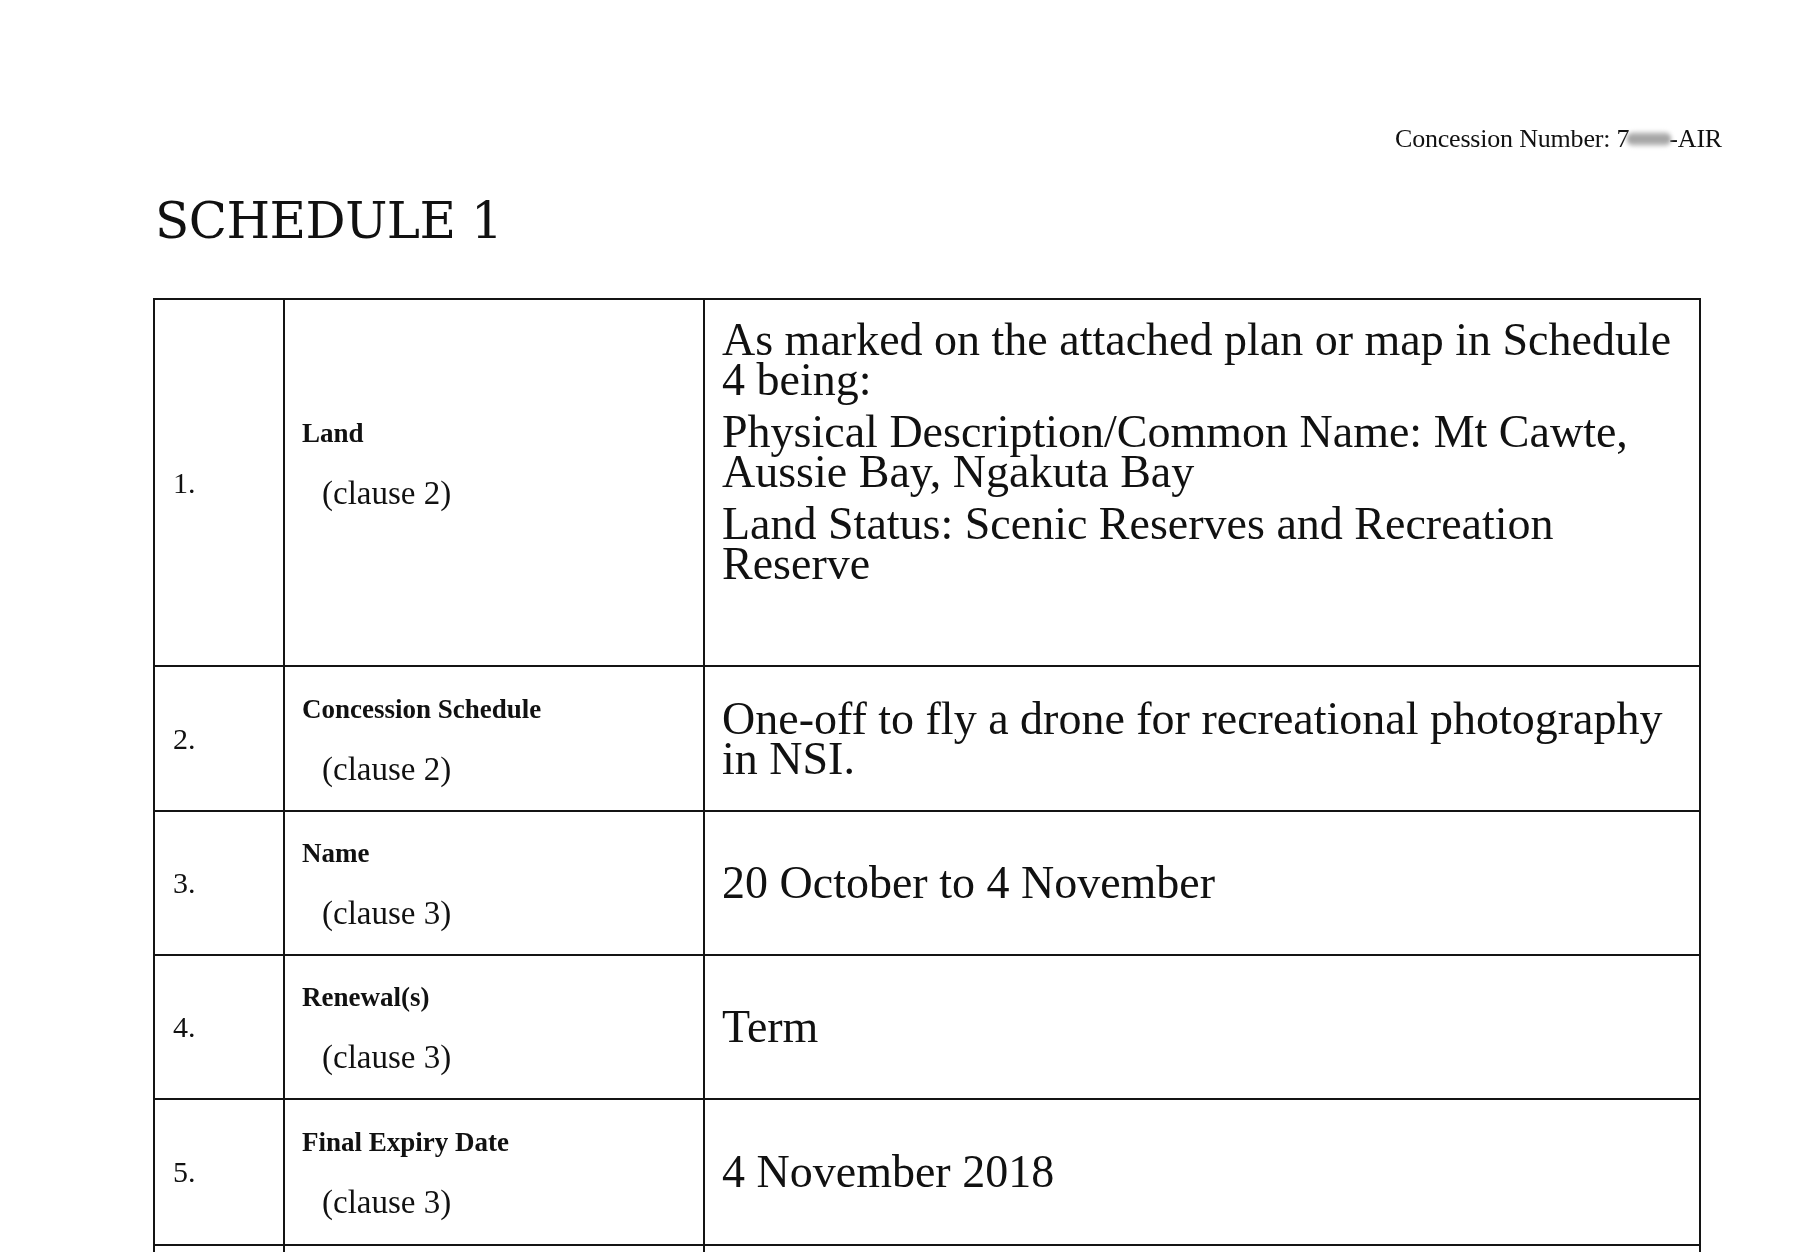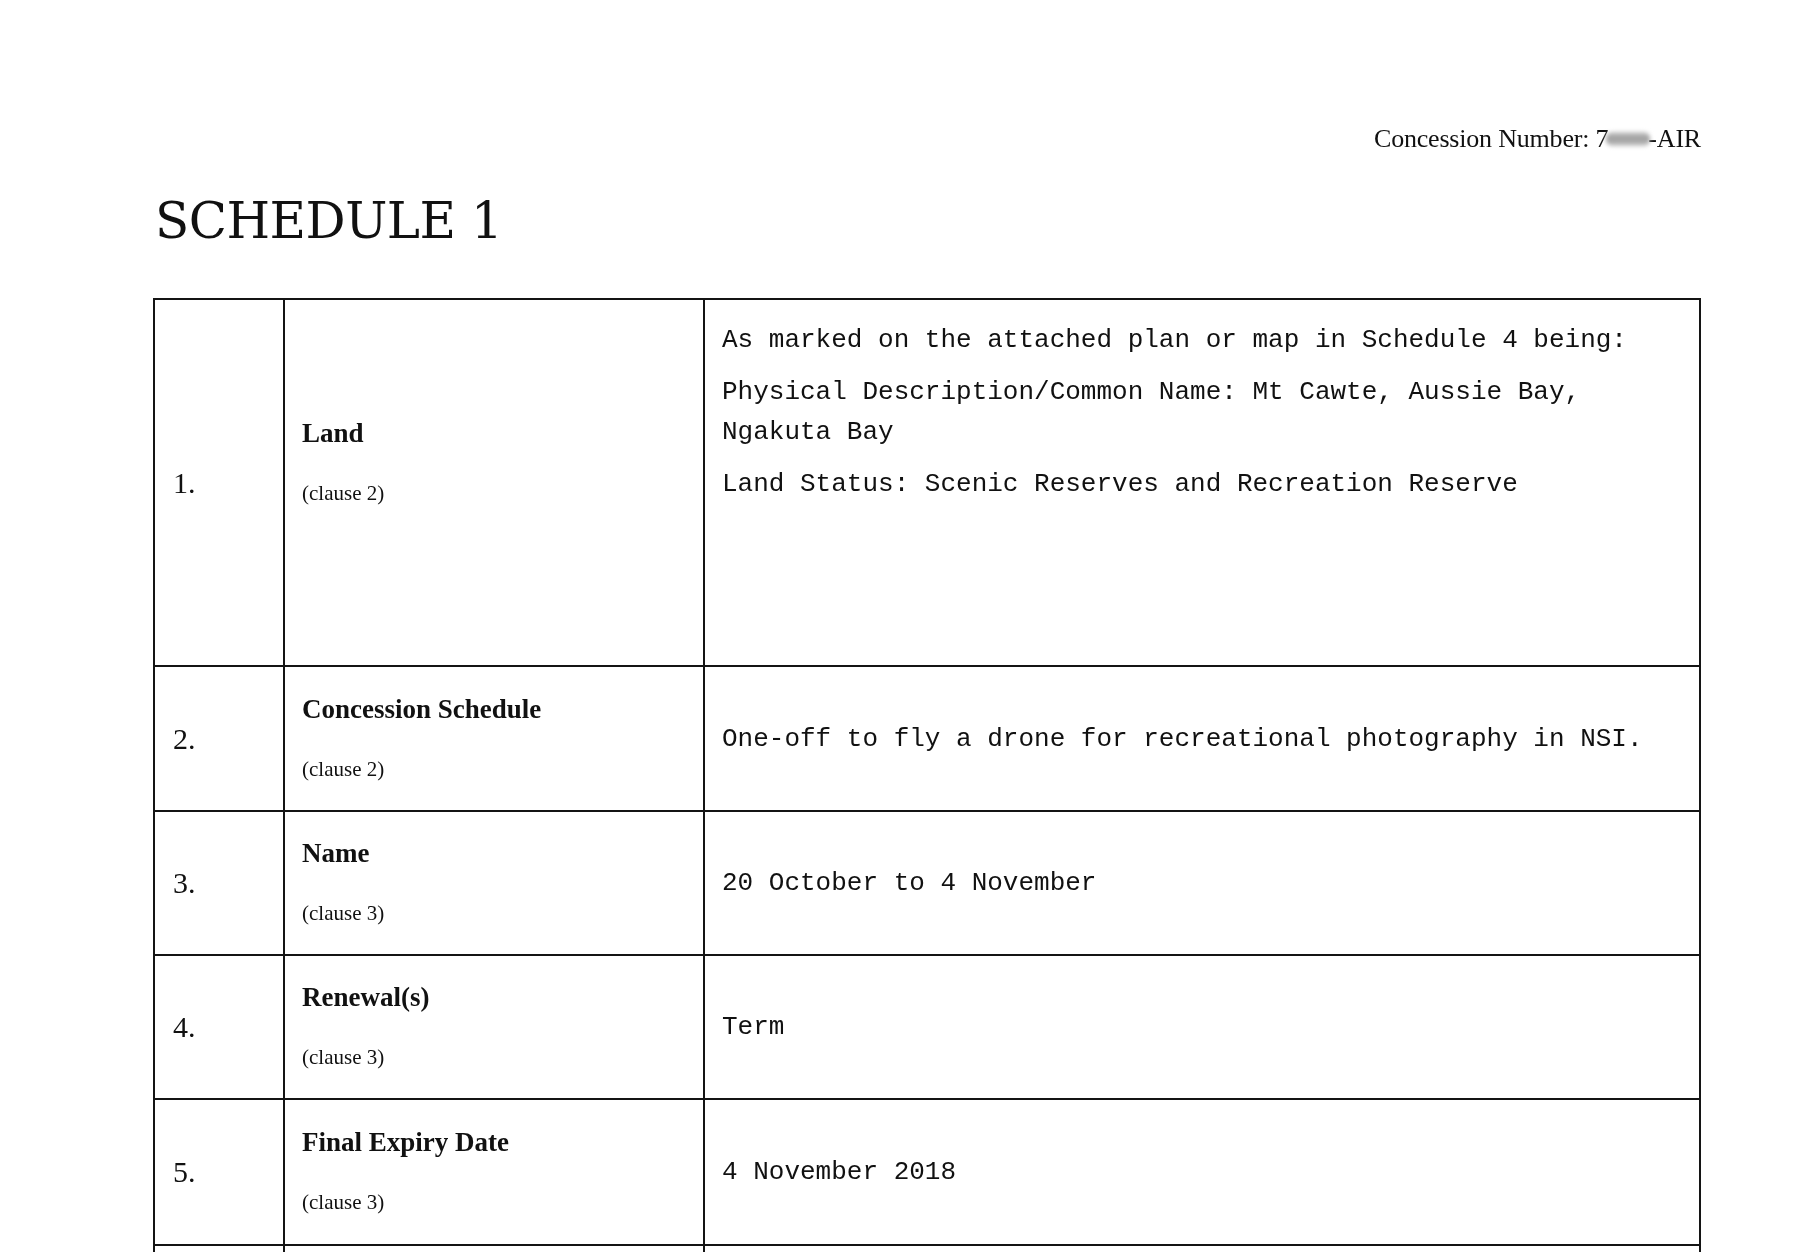--- a/index.html
+++ b/index.html
@@ -11,21 +11,21 @@
     width: 1800px;
     height: 1252px;
     position: relative;
     overflow: hidden;
     font-family: "DejaVu Serif", "Liberation Serif", serif;
     color: #111111;
   }
   .concession-number {
     position: absolute;
     top: 124px;
-    right: 99px;
+    right: 78px;
     font-family: "Liberation Serif", "DejaVu Serif", serif;
     font-size: 26px;
     letter-spacing: -0.2px;
     white-space: nowrap;
   }
   .concession-number .redacted {
     display: inline-block;
     width: 44px;
     height: 14px;
     margin: 0 -2px 4px -2px;
@@ -76,30 +76,31 @@
     display: block;
     font-family: "Liberation Serif", "DejaVu Serif", serif;
     font-weight: bold;
     font-size: 27px;
     line-height: 44px;
     white-space: nowrap;
   }
   .label-clause {
     display: block;
     font-family: "Liberation Serif", "DejaVu Serif", serif;
-    font-size: 21px;
+    font-size: 33px;
     line-height: 44px;
     margin-top: 16px;
     white-space: nowrap;
+    margin-left: 20px;
   }
   .cell-value {
     padding-left: 17px !important;
     padding-right: 12px !important;
-    font-family: Liberation Mono, monospace;
-    font-size: 26px;
+    font-family: Liberation Serif, serif;
+    font-size: 46px;
     line-height: 40px;
   }
   .cell-value p {
     margin: 0;
   }
   .cell-value p + p {
     margin-top: 12px;
   }
   .row-1 td { height: 345px; }
   .row-1 .cell-value { vertical-align: top; padding-top: 20px !important; }

